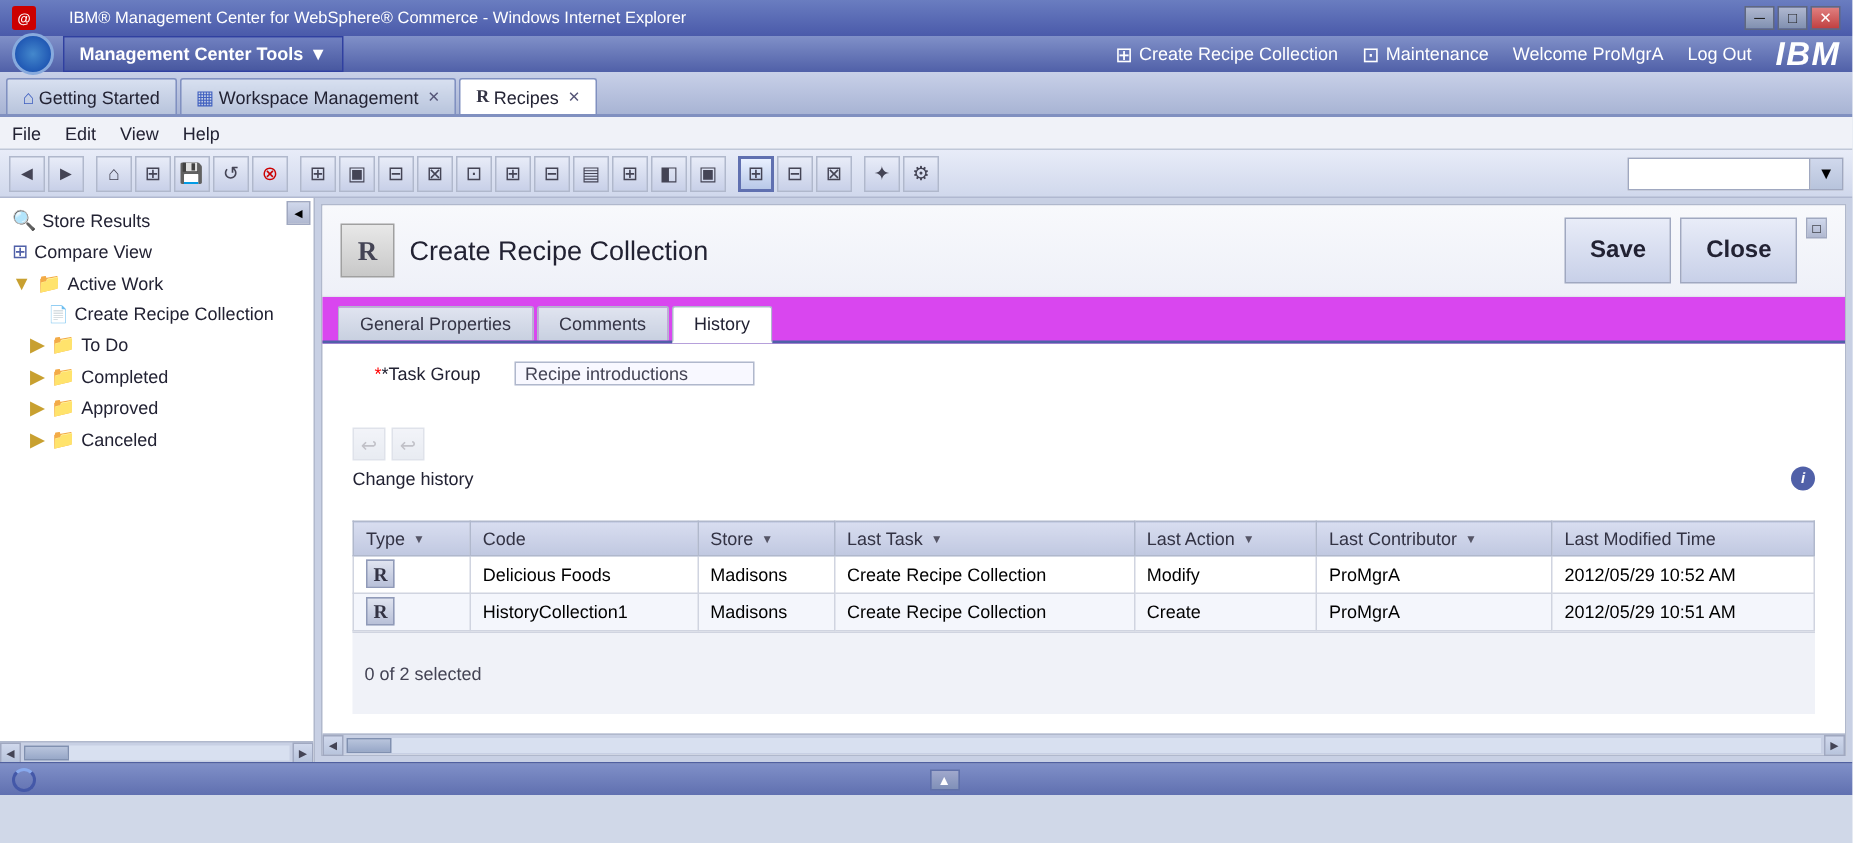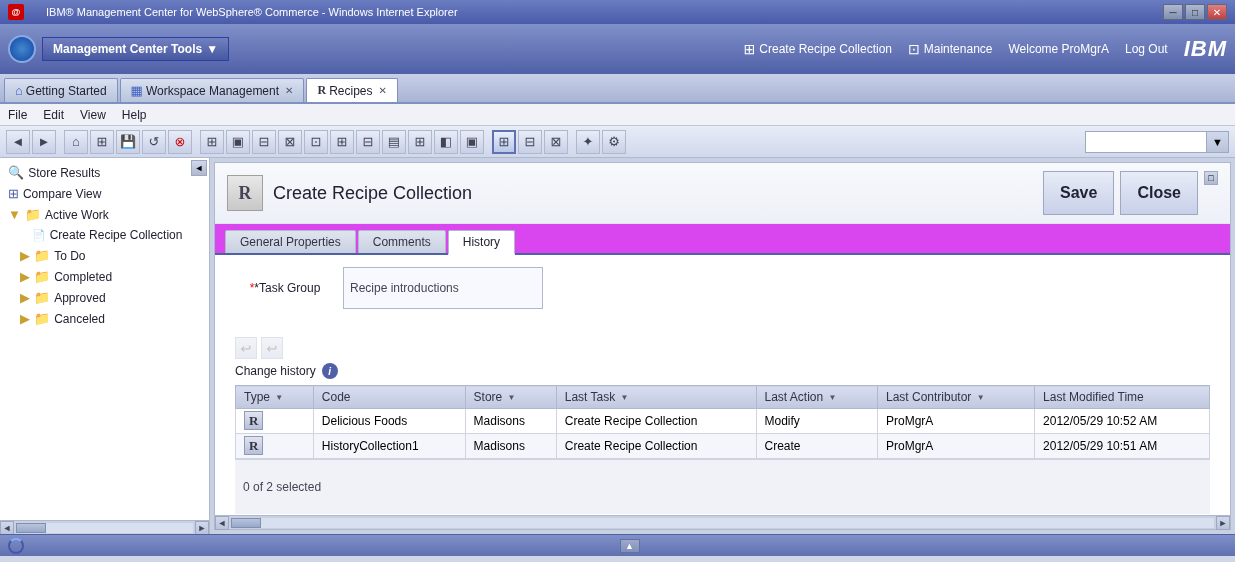--- a/index.html
+++ b/index.html
@@ -20,21 +20,21 @@
     .title-bar-controls { display: flex; gap: 2px; }
     .title-btn { width: 20px; height: 16px; background: linear-gradient(to bottom, #b0b8d0, #8090b0); border: 1px solid #606880; font-size: 10px; display: flex; align-items: center; justify-content: center; cursor: pointer; color: #222; }
     .title-btn.close-btn { background: linear-gradient(to bottom, #e08080, #c04040); color: white; }
 
     
     .app-header {
       background: linear-gradient(to bottom, #8090c8, #5060a8);
       display: flex;
       align-items: center;
       padding: 4px 8px;
-      height: 50px;
+      height: 24px;
     }
     .ibm-logo-area {
       display: flex;
       align-items: center;
       gap: 6px;
     }
     .ibm-globe {
       width: 28px; height: 28px; background: radial-gradient(circle, #4488cc, #1144aa); border-radius: 50%; border: 2px solid #88aadd;
     }
     .mgmt-tools-btn {
@@ -294,23 +294,23 @@
     .form-label {
       font-size: 12px;
       color: #223;
       width: 100px;
       text-align: center;
       margin-right: 8px;
     }
     .required-star { color: red; }
     .form-input {
       border: 1px solid #b0b8cc;
-      padding: 13px 6px;
-      font-size: 12px;
-      width: 200px;
+      padding: 0 6px;
+      font-size: 12px;
+      width: 160px;
       background: #f8f8ff;
       color: #445;
     }
 
     
     .mini-toolbar {
       display: flex;
       gap: 4px;
       padding: 4px 20px;
     }
@@ -328,23 +328,24 @@
     .mini-btn.disabled { opacity: 0.4; cursor: default; }
 
     
     .change-history-section {
       padding: 0 20px;
     }
     .change-history-header {
       display: flex;
       align-items: center;
       gap: 6px;
-      margin-bottom: 6px;
+      margin-bottom: 20px;
       font-size: 12px;
       color: #223;
+      justify-content: space-between;
     }
     .info-icon {
       width: 16px; height: 16px;
       background: #5060a8;
       border-radius: 50%;
       color: white;
       display: flex;
       align-items: center;
       justify-content: center;
       font-size: 10px;

